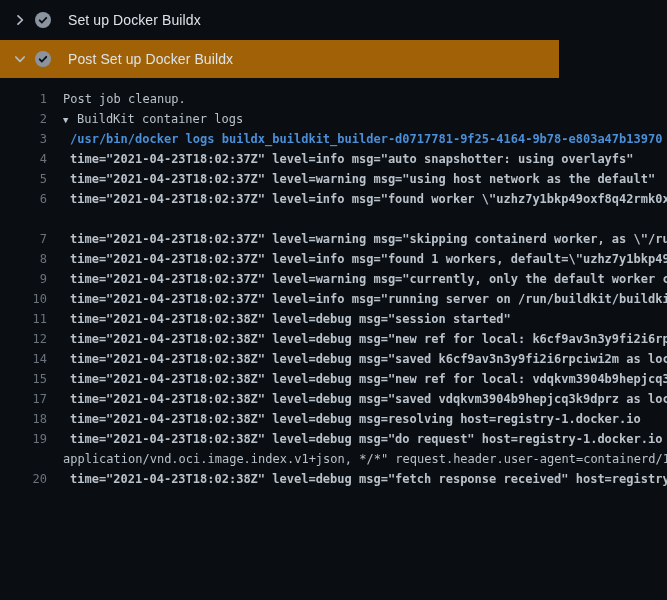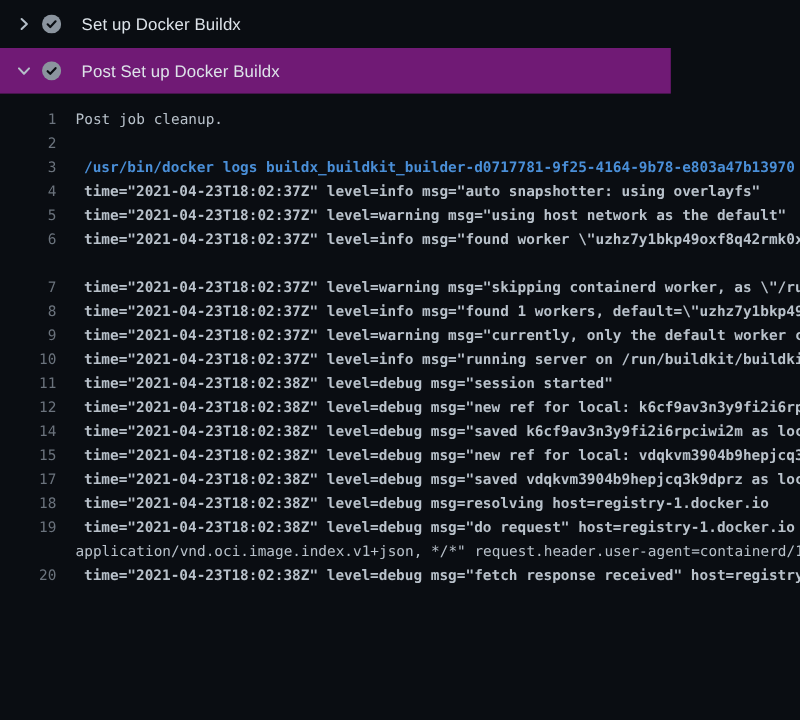--- a/index.html
+++ b/index.html
@@ -13,21 +13,21 @@
   
   .steps{width:559px;}
   .step{
     display:flex;align-items:center;
     height:40px;
     padding-left:12px;
     cursor:pointer;
     box-sizing:border-box;
   }
   .step.expanded{
-    background:#701a75;
+    background:#a16207;
     height:38px;
   }
   .chev{
     width:16px;height:16px;flex:none;
     display:flex;align-items:center;justify-content:center;
   }
   .chev svg{display:block;}
   .check{
     width:16px;height:16px;flex:none;
     margin-left:7px;
@@ -119,20 +119,21 @@
 
   <div class="log">
 
     <div class="row">
       <span class="ln">1</span>
       <span class="tx">Post job cleanup.</span>
     </div>
 
     <div class="row grp">
       <span class="ln">2</span>
+      <span class="tx"><span class="grp-arrow">▼</span><span>BuildKit container logs</span></span>
     </div>
 
     <div class="row ind">
       <span class="ln">3</span>
       <span class="tx cmd">/usr/bin/docker logs buildx_buildkit_builder-d0717781-9f25-4164-9b78-e803a47b13970</span>
     </div>
 
     <div class="row ind">
       <span class="ln">4</span>
       <span class="tx">time="2021-04-23T18:02:37Z" level=info msg="auto snapshotter: using overlayfs"</span>

